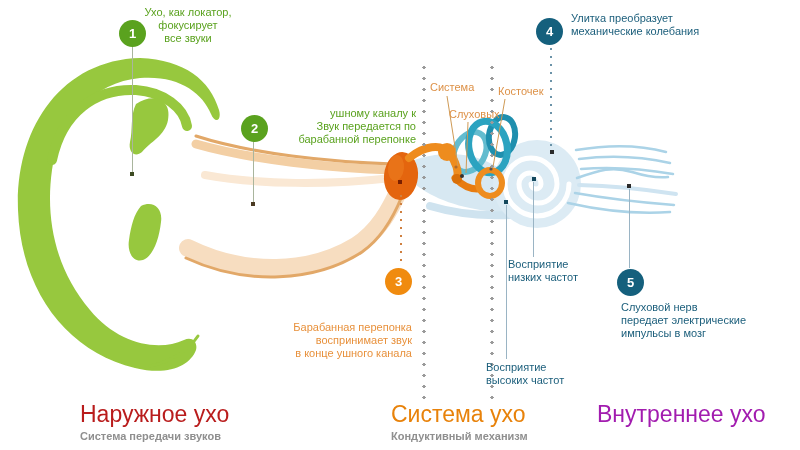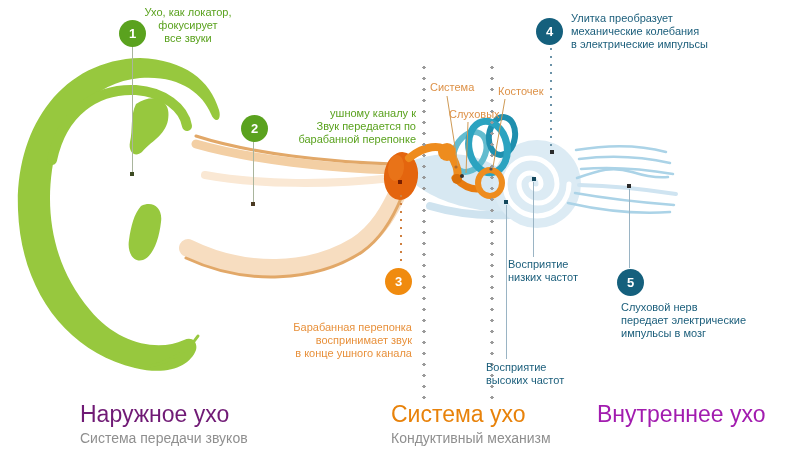--- a/index.html
+++ b/index.html
@@ -34,22 +34,22 @@
   .dot-orange{
     background-image:radial-gradient(circle,#cf8040 1.1px,transparent 1.3px);
     background-size:4px 8px;
   }
   .dot-teal{
     background-image:radial-gradient(circle,#6b93a8 1.1px,transparent 1.3px);
     background-size:4px 8px;
   }
   .section{position:absolute;z-index:3;top:401px;}
   .section .title{font-size:23px;line-height:26px;}
-  .section .subtitle{font-size:14px;color:#8f8f8f;margin-top:3px;}
-  .s1 .title{color:#701a75;}
+  .section .subtitle{font-size:11px;color:#8f8f8f;margin-top:3px;font-weight:bold;}
+  .s1 .title{color:#b91c1c;}
   .s2 .title{color:#e8820a;}
   .s3 .title{color:#a21caf;}
   .plabel{position:absolute;z-index:3;white-space:nowrap;}
 </style>
 </head>
 <body>
 
 <div class="canvas">
 
   <svg class="art" width="800" height="450" viewBox="0 0 800 450">
@@ -168,21 +168,20 @@
 
   <div class="note t-orange" style="right:388px;top:301px;text-align:right;">
     <span>Барабанная перепонка</span>
     <span>воспринимает звук</span>
     <span>в конце ушного канала</span>
   </div>
 
   <div class="note t-teal" style="left:571px;top:12px;text-align:left;">
     <span>Улитка преобразует</span>
     <span>механические колебания</span>
-    <span>в электрические импульсы</span>
   </div>
 
   <div class="note t-teal" style="left:621px;top:301px;text-align:left;">
     <span>Слуховой нерв</span>
     <span>передает электрические</span>
     <span>импульсы в мозг</span>
   </div>
 
   <span class="plabel t-label" style="left:430px;top:81px;">Система</span>
   <span class="plabel t-label" style="left:449px;top:108px;">Слуховых</span>

